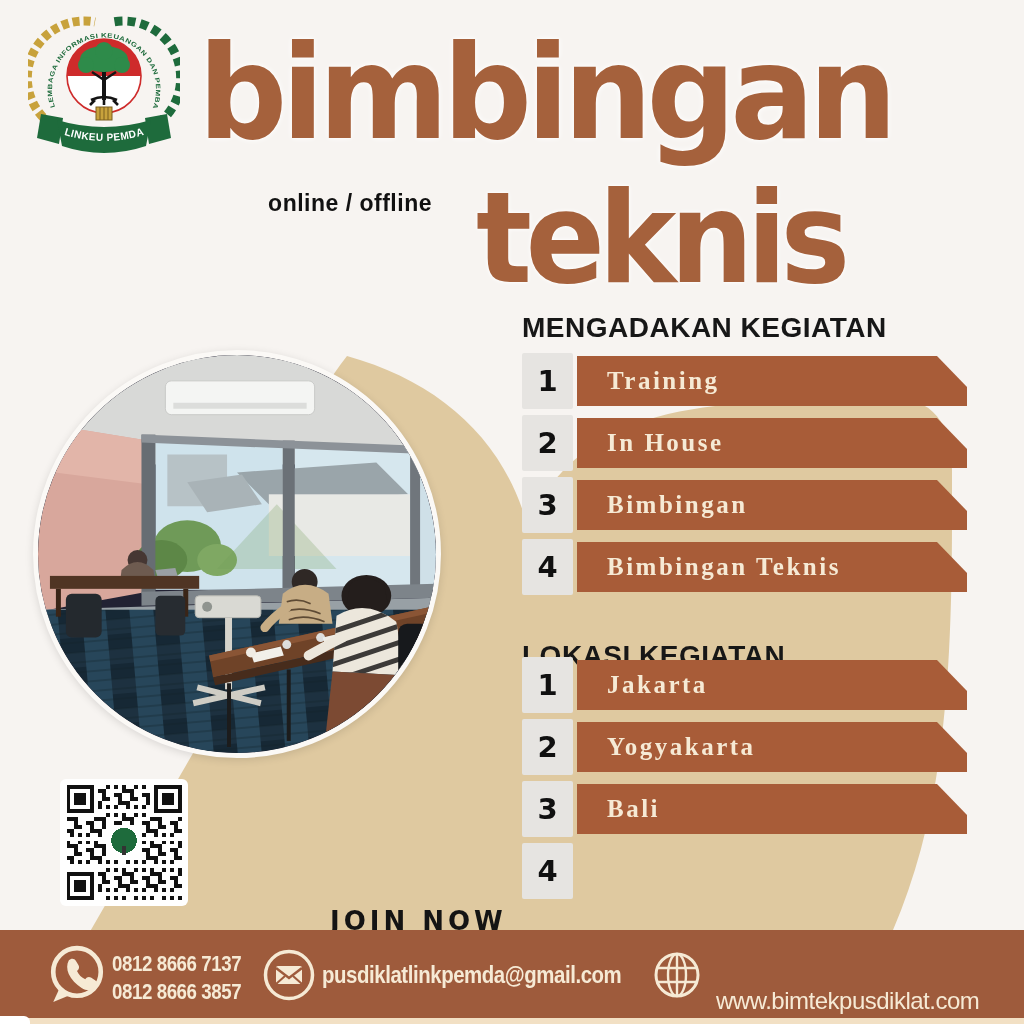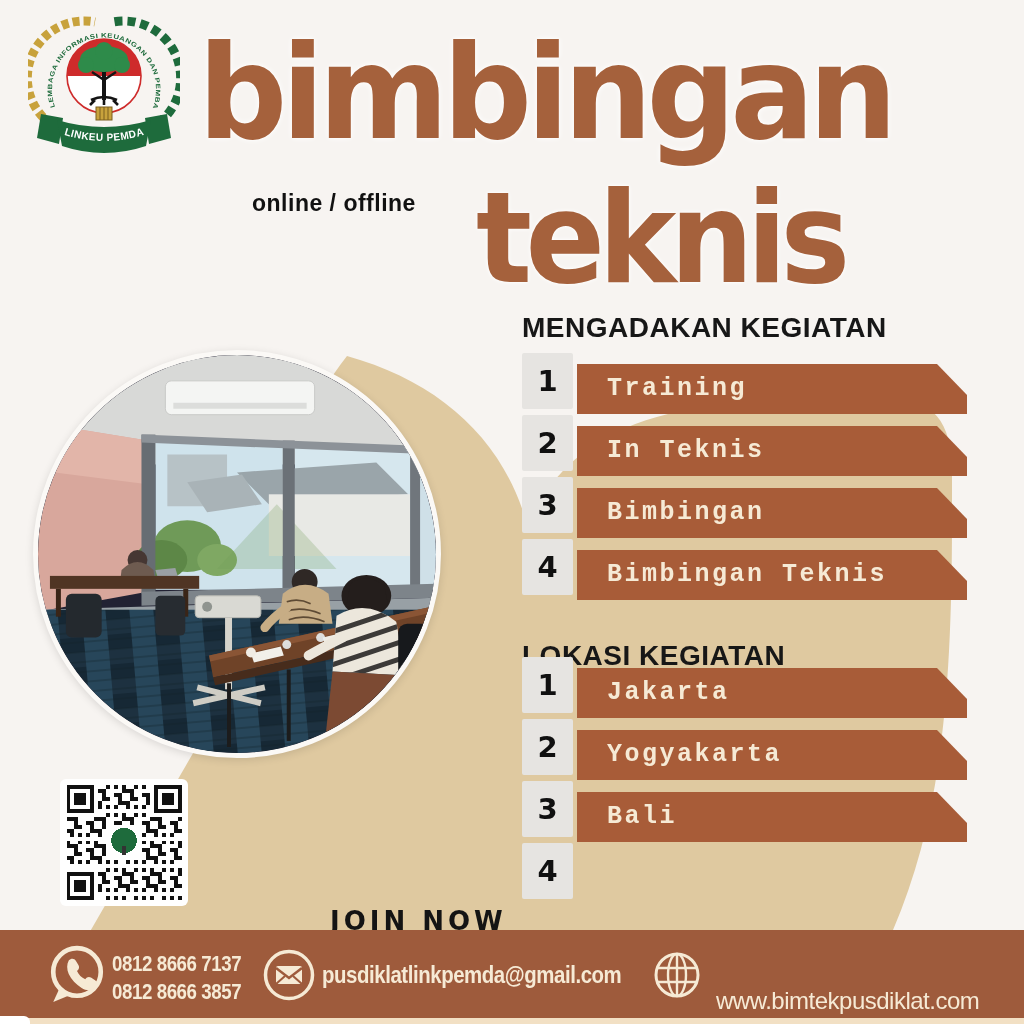--- a/index.html
+++ b/index.html
@@ -17,44 +17,44 @@
   .logo{position:absolute;left:28px;top:12px;width:152px;height:154px;}
   .title{
     position:absolute;color:var(--title-brown,#A5613C);
     font-family:"DejaVu Sans",sans-serif;font-weight:bold;
     text-shadow:0 0 6px #fff,0 0 2px #fff;
     white-space:nowrap;line-height:1;
   }
   .title1{left:198px;top:28px;font-size:130px;letter-spacing:-6px;transform:scaleX(.96);transform-origin:left top;}
   .title2{left:476px;top:176px;font-size:126px;letter-spacing:-7px;transform:scaleX(.93);transform-origin:left top;}
   .mode{
-    position:absolute;left:252px;top:190px;width:180px;text-align:left;
+    position:absolute;left:252px;top:190px;width:180px;text-align:right;
     font-size:23px;font-weight:bold;color:#111;letter-spacing:.5px;
   }
 
   
   .list-head{
     position:absolute;left:522px;width:445px;text-align:left;
     font-size:28px;font-weight:bold;color:#171717;letter-spacing:.5px;white-space:nowrap;
   }
   .head-activities{top:312px;}
   .head-locations{top:640px;}
   .row{position:absolute;left:522px;width:445px;height:50px;}
   .tab{
     position:absolute;left:0;top:-3px;width:51px;height:56px;border-radius:2px;
     background:var(--number-tab,#E6E4E1);
     display:flex;align-items:center;justify-content:center;
     font-family:"DejaVu Sans",sans-serif;font-weight:bold;font-size:29px;color:#101010;
   }
   .ribbon{
-    position:absolute;left:55px;top:8px;width:390px;height:50px;
+    position:absolute;left:55px;top:0;width:390px;height:50px;
     background:var(--banner-brown,#A85C38);
     clip-path:polygon(0 0, calc(100% - 30px) 0, 100% 62%, 100% 100%, 0 100%);
     color:var(--cream-text,#F6EAD5);
-    font-family:Liberation Mono, monospace;font-weight:bold;
+    font-family:Liberation Serif, serif;font-weight:bold;
     font-size:25px;letter-spacing:2.5px;line-height:50px;
     padding-left:30px;box-sizing:border-box;white-space:nowrap;
   }
   .r1a{top:356px;} .r2a{top:418px;} .r3a{top:480px;} .r4a{top:542px;}
   .r1b{top:660px;} .r2b{top:722px;} .r3b{top:784px;} .r4b{top:846px;}
 
   
   .photo{
     position:absolute;left:33px;top:350px;width:398px;height:398px;border-radius:50%;
     border:5px solid #FBF9F6;overflow:hidden;background:#223;
@@ -246,21 +246,21 @@
     </svg>
   </div>
 
   <div class="list-head head-activities">MENGADAKAN KEGIATAN</div>
   <div class="row r1a">
     <div class="tab">1</div>
     <div class="ribbon">Training</div>
   </div>
   <div class="row r2a">
     <div class="tab">2</div>
-    <div class="ribbon">In Teknis</div>
+    <div class="ribbon">In House</div>
   </div>
   <div class="row r3a">
     <div class="tab">3</div>
     <div class="ribbon">Bimbingan</div>
   </div>
   <div class="row r4a">
     <div class="tab">4</div>
     <div class="ribbon">Bimbingan Teknis</div>
   </div>
 

